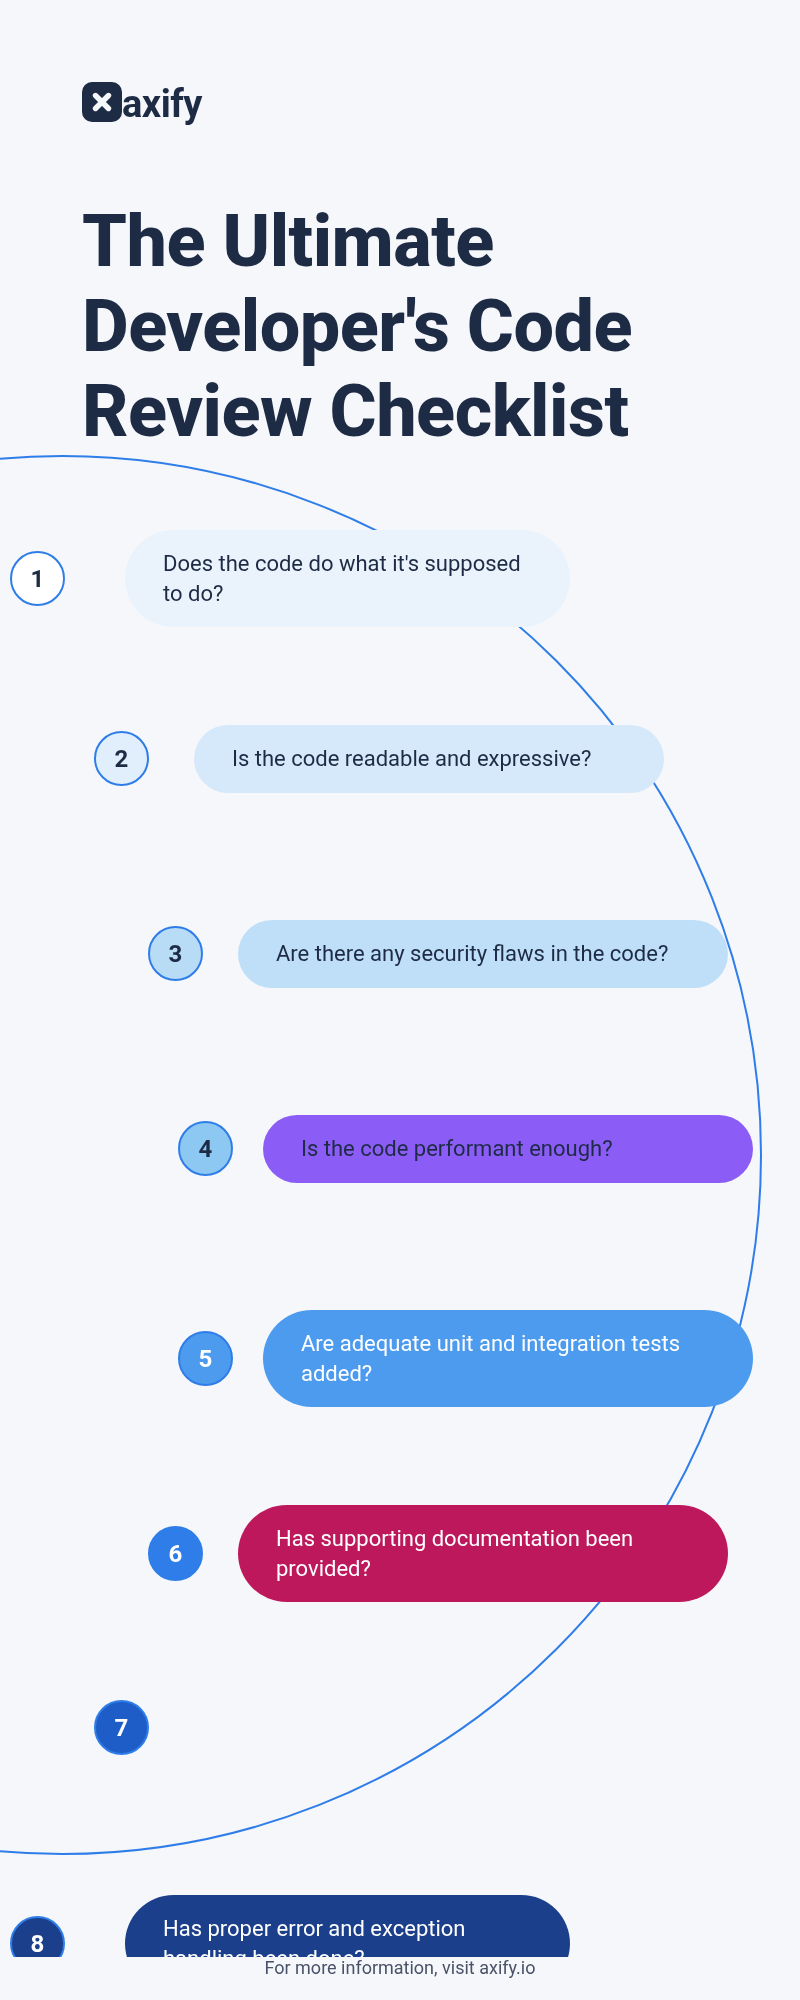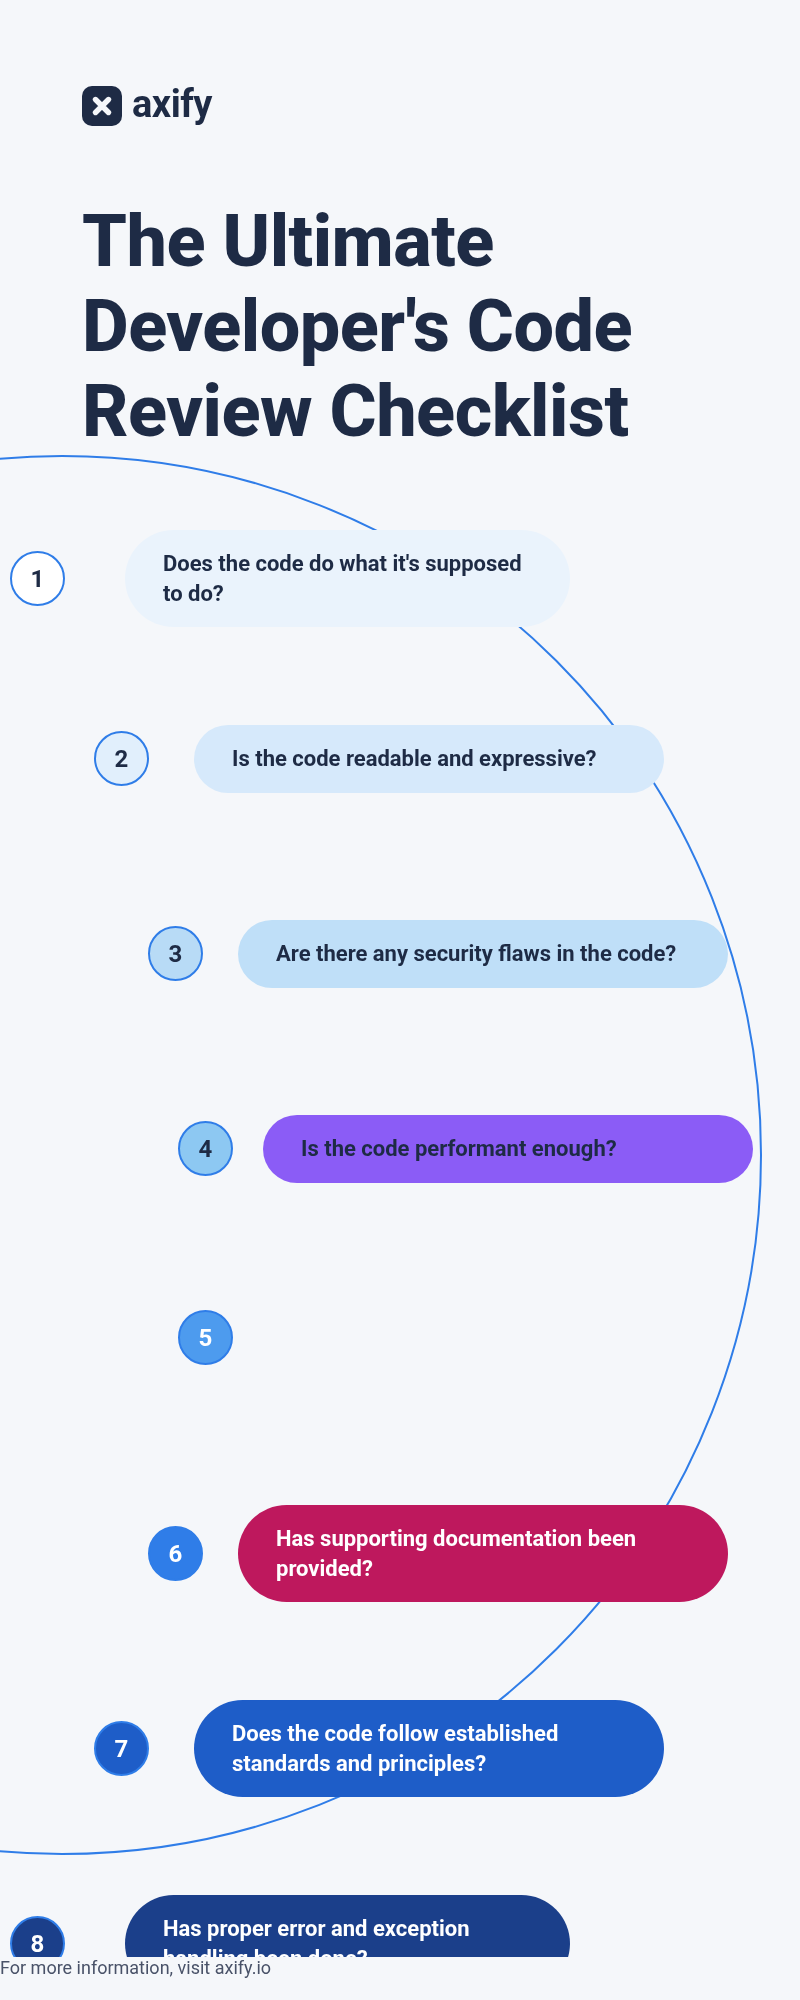--- a/index.html
+++ b/index.html
@@ -13,22 +13,22 @@
     background: #f5f7fa;
     font-family: -apple-system, BlinkMacSystemFont, "Segoe UI", Roboto, Helvetica, Arial, sans-serif;
     position: relative;
     overflow: hidden;
   }
   .logo {
     position: absolute;
     top: 82px;
     left: 82px;
     display: flex;
-    align-items: flex-end;
-    gap: 10px;
+    align-items: flex-start;
+    gap: 0;
   }
   .logo-mark {
     width: 40px;
     height: 40px;
     background: #1e2b45;
     border-radius: 10px;
     position: relative;
     display: flex;
     align-items: center;
     justify-content: center;
@@ -79,21 +79,21 @@
     justify-content: center;
     font-size: 24px;
     font-weight: 700;
     flex-shrink: 0;
     background: #f5f7fa;
   }
   .pill {
     border-radius: 50px;
     padding: 19px 38px;
     font-size: 22px;
-    font-weight: 700;
+    font-weight: 400;
     line-height: 1.35;
     display: flex;
     align-items: center;
   }
 
   
   .item-1 { top: 530px; left: 10px; }
   .item-1 .badge { background: #ffffff; color: #1e2b45; }
   .item-1 .pill { background: #eaf3fc; color: #1e2b45; margin-left: 60px; width: 445px; }
 
@@ -130,21 +130,21 @@
   
   .item-8 { top: 1895px; left: 10px; }
   .item-8 .badge { background: #1b3f8a; color: #ffffff; }
   .item-8 .pill { background: #1b3f8a; color: #ffffff; margin-left: 60px; width: 445px; }
 
   .footer {
     position: absolute;
     bottom: 0;
     left: 0;
     width: 100%;
-    text-align: left;
+    text-align: center;
     font-size: 18px;
     color: #495268;
     padding-bottom: 22px;
     background: #f5f7fa;
   }
 </style>
 </head>
 <body>
 
 <div class="logo">
@@ -175,30 +175,30 @@
   <div class="pill">Are there any security flaws in the code?</div>
 </div>
 
 <div class="item item-4">
   <div class="badge">4</div>
   <div class="pill">Is the code performant enough?</div>
 </div>
 
 <div class="item item-5">
   <div class="badge">5</div>
+  <div class="pill">Are adequate unit and integration tests added?</div>
 </div>
 
 <div class="item item-6">
   <div class="badge">6</div>
   <div class="pill">Has supporting documentation been provided?</div>
 </div>
 
 <div class="item item-7">
   <div class="badge">7</div>
-  <div class="pill">Does the code follow established standards and principles?</div>
 </div>
 
 <div class="item item-8">
   <div class="badge">8</div>
   <div class="pill">Has proper error and exception handling been done?</div>
 </div>
 
 <div class="footer">For more information, visit axify.io</div>
 
 </body></html>

